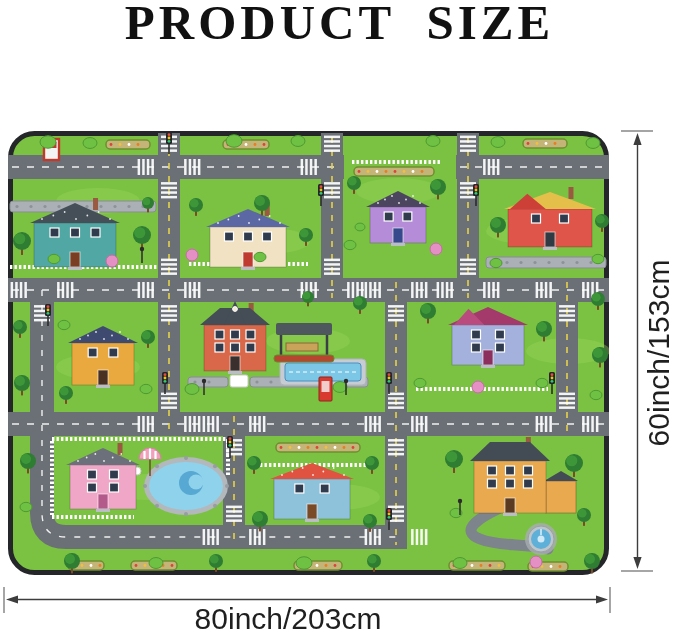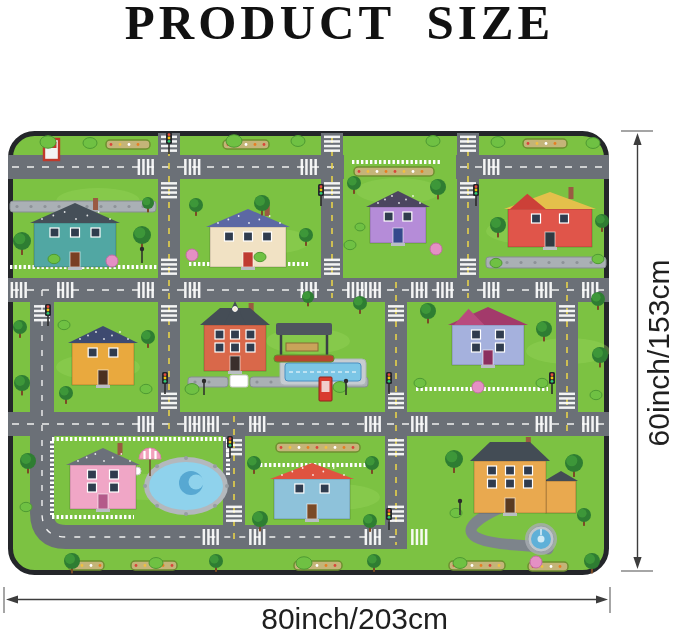--- a/index.html
+++ b/index.html
@@ -6,21 +6,21 @@
   #page{position:relative;width:679px;height:641px;background:#ffffff;overflow:hidden;
         font-family:"Liberation Sans",sans-serif;}
   #page-title{position:absolute;top:-6px;left:0;width:679px;margin:0;text-align:center;
         font-family:"Liberation Serif",serif;font-weight:700;font-size:49px;color:#111;
         letter-spacing:4px;word-spacing:16px;}
   #rug-svg{position:absolute;left:8px;top:131px;width:601px;height:444px;}
   #dim-svg{position:absolute;left:0;top:0;width:679px;height:641px;pointer-events:none;}
   .dim-label{position:absolute;color:#1f1f1f;font-size:30px;white-space:nowrap;}
   #height-label{left:501px;top:334px;width:320px;height:38px;text-align:center;
         transform:rotate(-90deg);transform-origin:center;}
-  #width-label{left:128px;top:602px;width:320px;text-align:right;}
+  #width-label{left:128px;top:602px;width:320px;text-align:center;}
   .dimline{stroke:#3d3d3d;stroke-width:1.4;}
   .dimtick{stroke:#6a6a6a;stroke-width:1.2;}
   .dimhead{fill:#3d3d3d;}
 </style>
 </head>
 <body>
 
 <div id="page">
   <h1 id="page-title">PRODUCT SIZE</h1>
 

